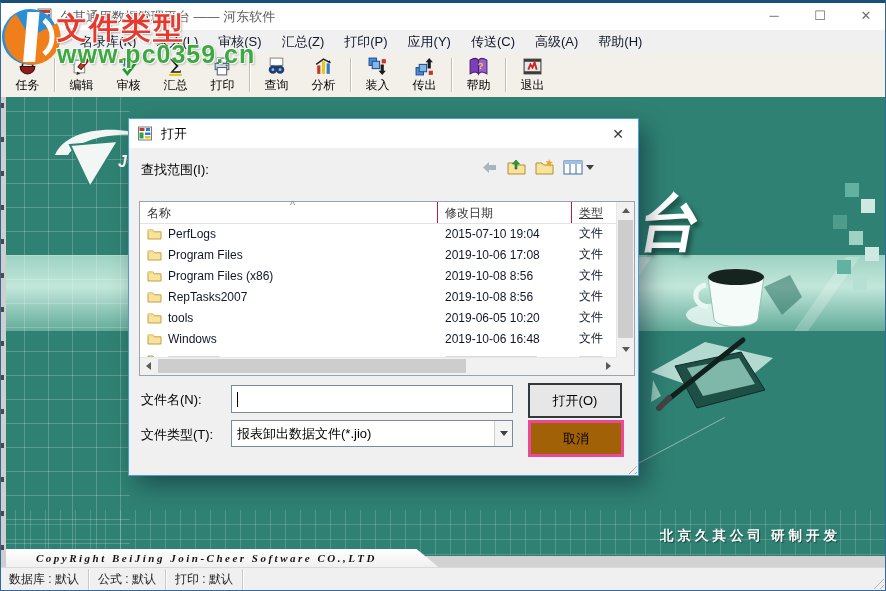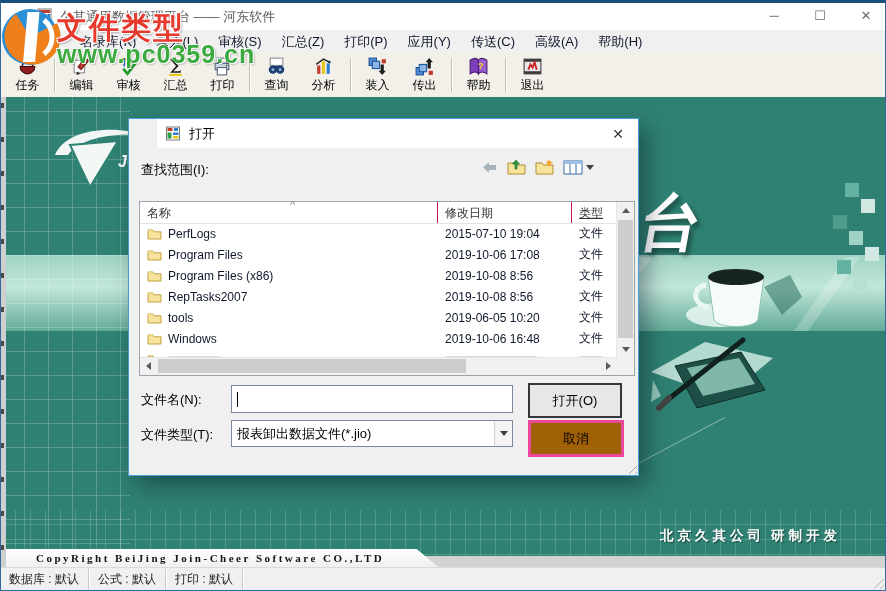--- a/index.html
+++ b/index.html
@@ -45,38 +45,38 @@
   .brand-char{position:absolute;left:640px;top:84px;font-size:62px;font-weight:bold;color:#fff;
               transform:skewX(-10deg);text-shadow:4px 4px 5px rgba(0,0,0,.4);
               font-family:"DejaVu Sans",sans-serif;}
   .deco-sq{position:absolute;width:14px;height:14px;}
   .credit{position:absolute;left:660px;top:430px;color:#fff;font-weight:bold;font-size:13.5px;
           letter-spacing:4px;text-shadow:1px 1px 1px rgba(0,0,0,.45);white-space:nowrap;}
   .credit span{margin-right:6px;}
   .gray-strip{position:absolute;left:0;top:459px;width:100%;height:12px;background:#d2d2d2;}
   .copyright-band{position:absolute;left:0;top:452px;width:448px;height:26px;
                   background:linear-gradient(#ffffff,#e9e9e9);
-                  clip-path:polygon(0 0,93% 0,100% 100%,0 100%);}
+                  clip-path:polygon(0 0,93% 0,100% 100%,0 100%);font-style:italic;}
   .copyright-text{font-family:"Liberation Serif",serif;font-weight:bold;font-size:11px;
                   letter-spacing:2.5px;color:#141414;padding-left:36px;line-height:19px;white-space:nowrap;}
   .thin-line{position:absolute;width:120px;height:1px;background:rgba(255,255,255,.45);
              transform:rotate(-28deg);}
 
   
   .statusbar{position:absolute;left:0;bottom:0;width:100%;height:23px;background:#f0f0f0;
              border-top:1px solid #dadada;display:flex;align-items:center;font-size:12px;color:#1d1d1d;}
   .sb-panel{padding:0 9px;line-height:21px;border-right:1px solid #c9c9c9;box-shadow:1px 0 0 #fdfdfd;}
   .grip{position:absolute;right:2px;bottom:2px;width:13px;height:13px;
         background:repeating-linear-gradient(135deg,transparent 0 3px,#b5b5b5 3px 4px);
         clip-path:polygon(100% 0,100% 100%,0 100%);}
 
   
   .dialog{position:absolute;left:128px;top:118px;width:509px;height:356px;background:#f0f0f0;
           border:1px solid #47a0dd;box-shadow:8px 10px 22px rgba(0,0,30,.38);z-index:30;}
-  .dlg-title{height:29px;background:#fff;display:flex;align-items:center;padding:0 9px;gap:8px;margin-left:28px;}
+  .dlg-title{height:29px;background:#fff;display:flex;align-items:center;padding:0 9px;gap:8px;}
   .dlg-title-text{font-size:13px;color:#000;}
   .dlg-close{margin-left:auto;width:22px;text-align:center;font-size:14px;color:#333;}
   .dlg-body{position:relative;height:327px;font-size:13px;color:#000;}
   .dlg-label{position:absolute;white-space:nowrap;}
   .lookin-combo{position:absolute;left:172px;top:8px;width:170px;height:24px;background:#fff;
                 border:1px solid #7b8a9a;display:flex;align-items:center;}
   .lookin-text{flex:1;padding-left:5px;font-size:13px;white-space:nowrap;overflow:hidden;}
   .combo-arrow{width:17px;height:100%;border-left:1px solid #cfcfcf;background:#f4f4f4;
                display:flex;align-items:center;justify-content:center;}
   .tri-down{width:0;height:0;border-left:4px solid transparent;border-right:4px solid transparent;

